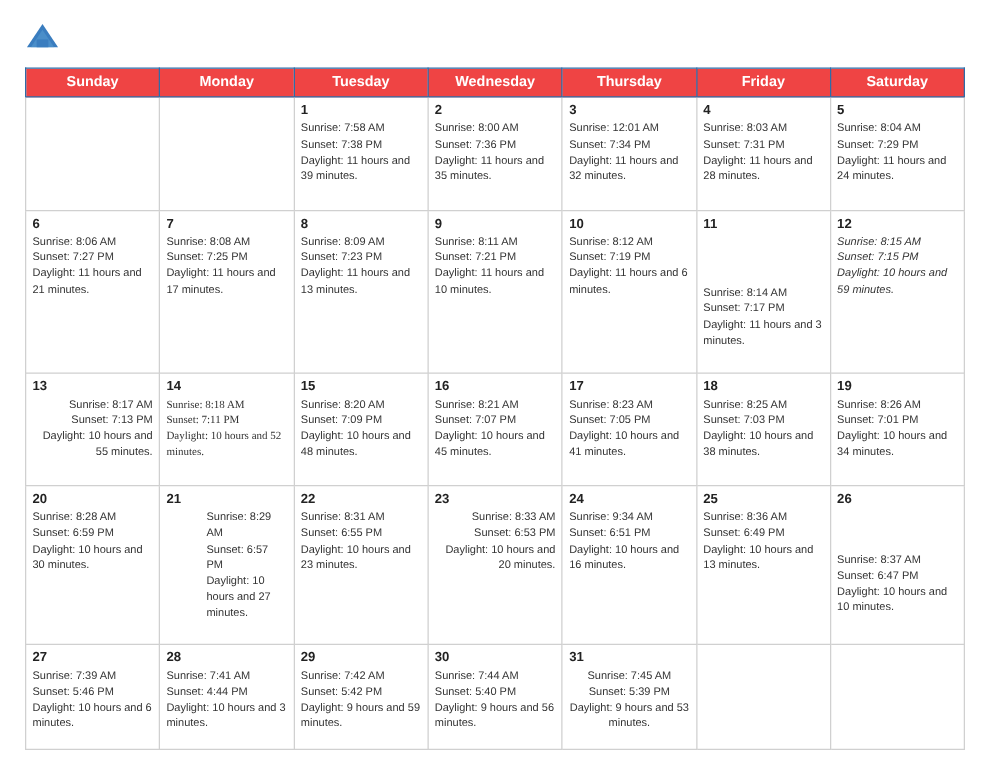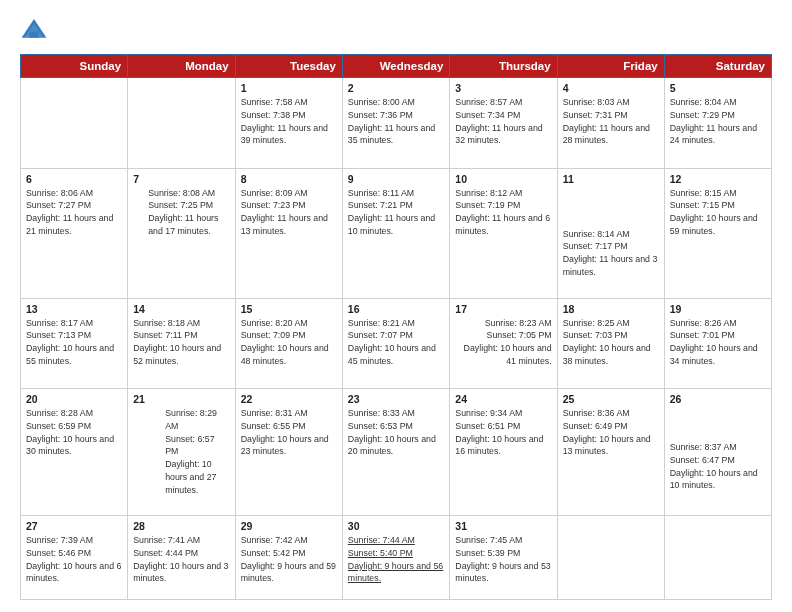--- a/index.html
+++ b/index.html
@@ -59,26 +59,26 @@
     .location {
       font-size: 14px;
       color: #444;
     }
     .calendar {
       width: 100%;
       border-collapse: collapse;
       flex: 1;
     }
     .calendar th {
-      background: #b91c1c;
+      background: #ef4444;
       color: #fff;
       font-size: 11.5px;
       font-weight: bold;
       padding: 5px 6px;
-      text-align: right;
+      text-align: center;
       border: 1px solid #2e6ca8;
     }
     .calendar td {
       vertical-align: top;
       border: 1px solid #d0d0d0;
       padding: 4px 5px;
       font-size: 9.2px;
       color: #333;
       width: 108px;
       height: 80px;
@@ -147,21 +147,21 @@
 Daylight: 11 hours and 39 minutes.</div>
           </td>
           <td>
             <div class="day-num">2</div>
             <div class="day-detail" style="white-space: pre-line;">Sunrise: 8:00 AM
 Sunset: 7:36 PM
 Daylight: 11 hours and 35 minutes.</div>
           </td>
           <td>
             <div class="day-num">3</div>
-            <div class="day-detail" style="white-space: pre-line;">Sunrise: 8:57 AM
+            <div class="day-detail" style="white-space: pre-line;">Sunrise: 12:01 AM
 Sunset: 7:34 PM
 Daylight: 11 hours and 32 minutes.</div>
           </td>
           <td>
             <div class="day-num">4</div>
             <div class="day-detail" style="white-space: pre-line;">Sunrise: 8:03 AM
 Sunset: 7:31 PM
 Daylight: 11 hours and 28 minutes.</div>
           </td>
           <td>
@@ -173,21 +173,21 @@
         </tr>
         <tr>
           <td>
             <div class="day-num">6</div>
             <div class="day-detail" style="white-space: pre-line;">Sunrise: 8:06 AM
 Sunset: 7:27 PM
 Daylight: 11 hours and 21 minutes.</div>
           </td>
           <td>
             <div class="day-num">7</div>
-            <div class="day-detail" style="white-space: pre-line; margin-left: 15px;">Sunrise: 8:08 AM
+            <div class="day-detail" style="white-space: pre-line;">Sunrise: 8:08 AM
 Sunset: 7:25 PM
 Daylight: 11 hours and 17 minutes.</div>
           </td>
           <td>
             <div class="day-num">8</div>
             <div class="day-detail" style="white-space: pre-line;">Sunrise: 8:09 AM
 Sunset: 7:23 PM
 Daylight: 11 hours and 13 minutes.</div>
           </td>
           <td>
@@ -203,53 +203,53 @@
 Daylight: 11 hours and 6 minutes.</div>
           </td>
           <td>
             <div class="day-num">11</div>
             <div class="day-detail" style="white-space: pre-line; margin-top: 43px;">Sunrise: 8:14 AM
 Sunset: 7:17 PM
 Daylight: 11 hours and 3 minutes.</div>
           </td>
           <td>
             <div class="day-num">12</div>
-            <div class="day-detail" style="white-space: pre-line;">Sunrise: 8:15 AM
+            <div class="day-detail" style="white-space: pre-line; font-style: italic;">Sunrise: 8:15 AM
 Sunset: 7:15 PM
 Daylight: 10 hours and 59 minutes.</div>
           </td>
         </tr>
         <tr>
           <td>
             <div class="day-num">13</div>
-            <div class="day-detail" style="white-space: pre-line;">Sunrise: 8:17 AM
+            <div class="day-detail" style="white-space: pre-line; text-align: right;">Sunrise: 8:17 AM
 Sunset: 7:13 PM
 Daylight: 10 hours and 55 minutes.</div>
           </td>
           <td>
             <div class="day-num">14</div>
-            <div class="day-detail" style="white-space: pre-line;">Sunrise: 8:18 AM
+            <div class="day-detail" style="white-space: pre-line; font-family: Liberation Serif, serif;">Sunrise: 8:18 AM
 Sunset: 7:11 PM
 Daylight: 10 hours and 52 minutes.</div>
           </td>
           <td>
             <div class="day-num">15</div>
             <div class="day-detail" style="white-space: pre-line;">Sunrise: 8:20 AM
 Sunset: 7:09 PM
 Daylight: 10 hours and 48 minutes.</div>
           </td>
           <td>
             <div class="day-num">16</div>
             <div class="day-detail" style="white-space: pre-line;">Sunrise: 8:21 AM
 Sunset: 7:07 PM
 Daylight: 10 hours and 45 minutes.</div>
           </td>
           <td>
             <div class="day-num">17</div>
-            <div class="day-detail" style="white-space: pre-line; text-align: right;">Sunrise: 8:23 AM
+            <div class="day-detail" style="white-space: pre-line;">Sunrise: 8:23 AM
 Sunset: 7:05 PM
 Daylight: 10 hours and 41 minutes.</div>
           </td>
           <td>
             <div class="day-num">18</div>
             <div class="day-detail" style="white-space: pre-line;">Sunrise: 8:25 AM
 Sunset: 7:03 PM
 Daylight: 10 hours and 38 minutes.</div>
           </td>
           <td>
@@ -273,21 +273,21 @@
 Daylight: 10 hours and 27 minutes.</div>
           </td>
           <td>
             <div class="day-num">22</div>
             <div class="day-detail" style="white-space: pre-line;">Sunrise: 8:31 AM
 Sunset: 6:55 PM
 Daylight: 10 hours and 23 minutes.</div>
           </td>
           <td>
             <div class="day-num">23</div>
-            <div class="day-detail" style="white-space: pre-line;">Sunrise: 8:33 AM
+            <div class="day-detail" style="white-space: pre-line; text-align: right;">Sunrise: 8:33 AM
 Sunset: 6:53 PM
 Daylight: 10 hours and 20 minutes.</div>
           </td>
           <td>
             <div class="day-num">24</div>
             <div class="day-detail" style="white-space: pre-line;">Sunrise: 9:34 AM
 Sunset: 6:51 PM
 Daylight: 10 hours and 16 minutes.</div>
           </td>
           <td>
@@ -317,27 +317,27 @@
 Daylight: 10 hours and 3 minutes.</div>
           </td>
           <td>
             <div class="day-num">29</div>
             <div class="day-detail" style="white-space: pre-line;">Sunrise: 7:42 AM
 Sunset: 5:42 PM
 Daylight: 9 hours and 59 minutes.</div>
           </td>
           <td>
             <div class="day-num">30</div>
-            <div class="day-detail" style="white-space: pre-line; text-decoration: underline;">Sunrise: 7:44 AM
+            <div class="day-detail" style="white-space: pre-line;">Sunrise: 7:44 AM
 Sunset: 5:40 PM
 Daylight: 9 hours and 56 minutes.</div>
           </td>
           <td>
             <div class="day-num">31</div>
-            <div class="day-detail" style="white-space: pre-line;">Sunrise: 7:45 AM
+            <div class="day-detail" style="white-space: pre-line; text-align: center;">Sunrise: 7:45 AM
 Sunset: 5:39 PM
 Daylight: 9 hours and 53 minutes.</div>
           </td>
           <td class="empty-cell"></td>
           <td class="empty-cell"></td>
         </tr>
       </tbody>
   </table>
 </div>
 

